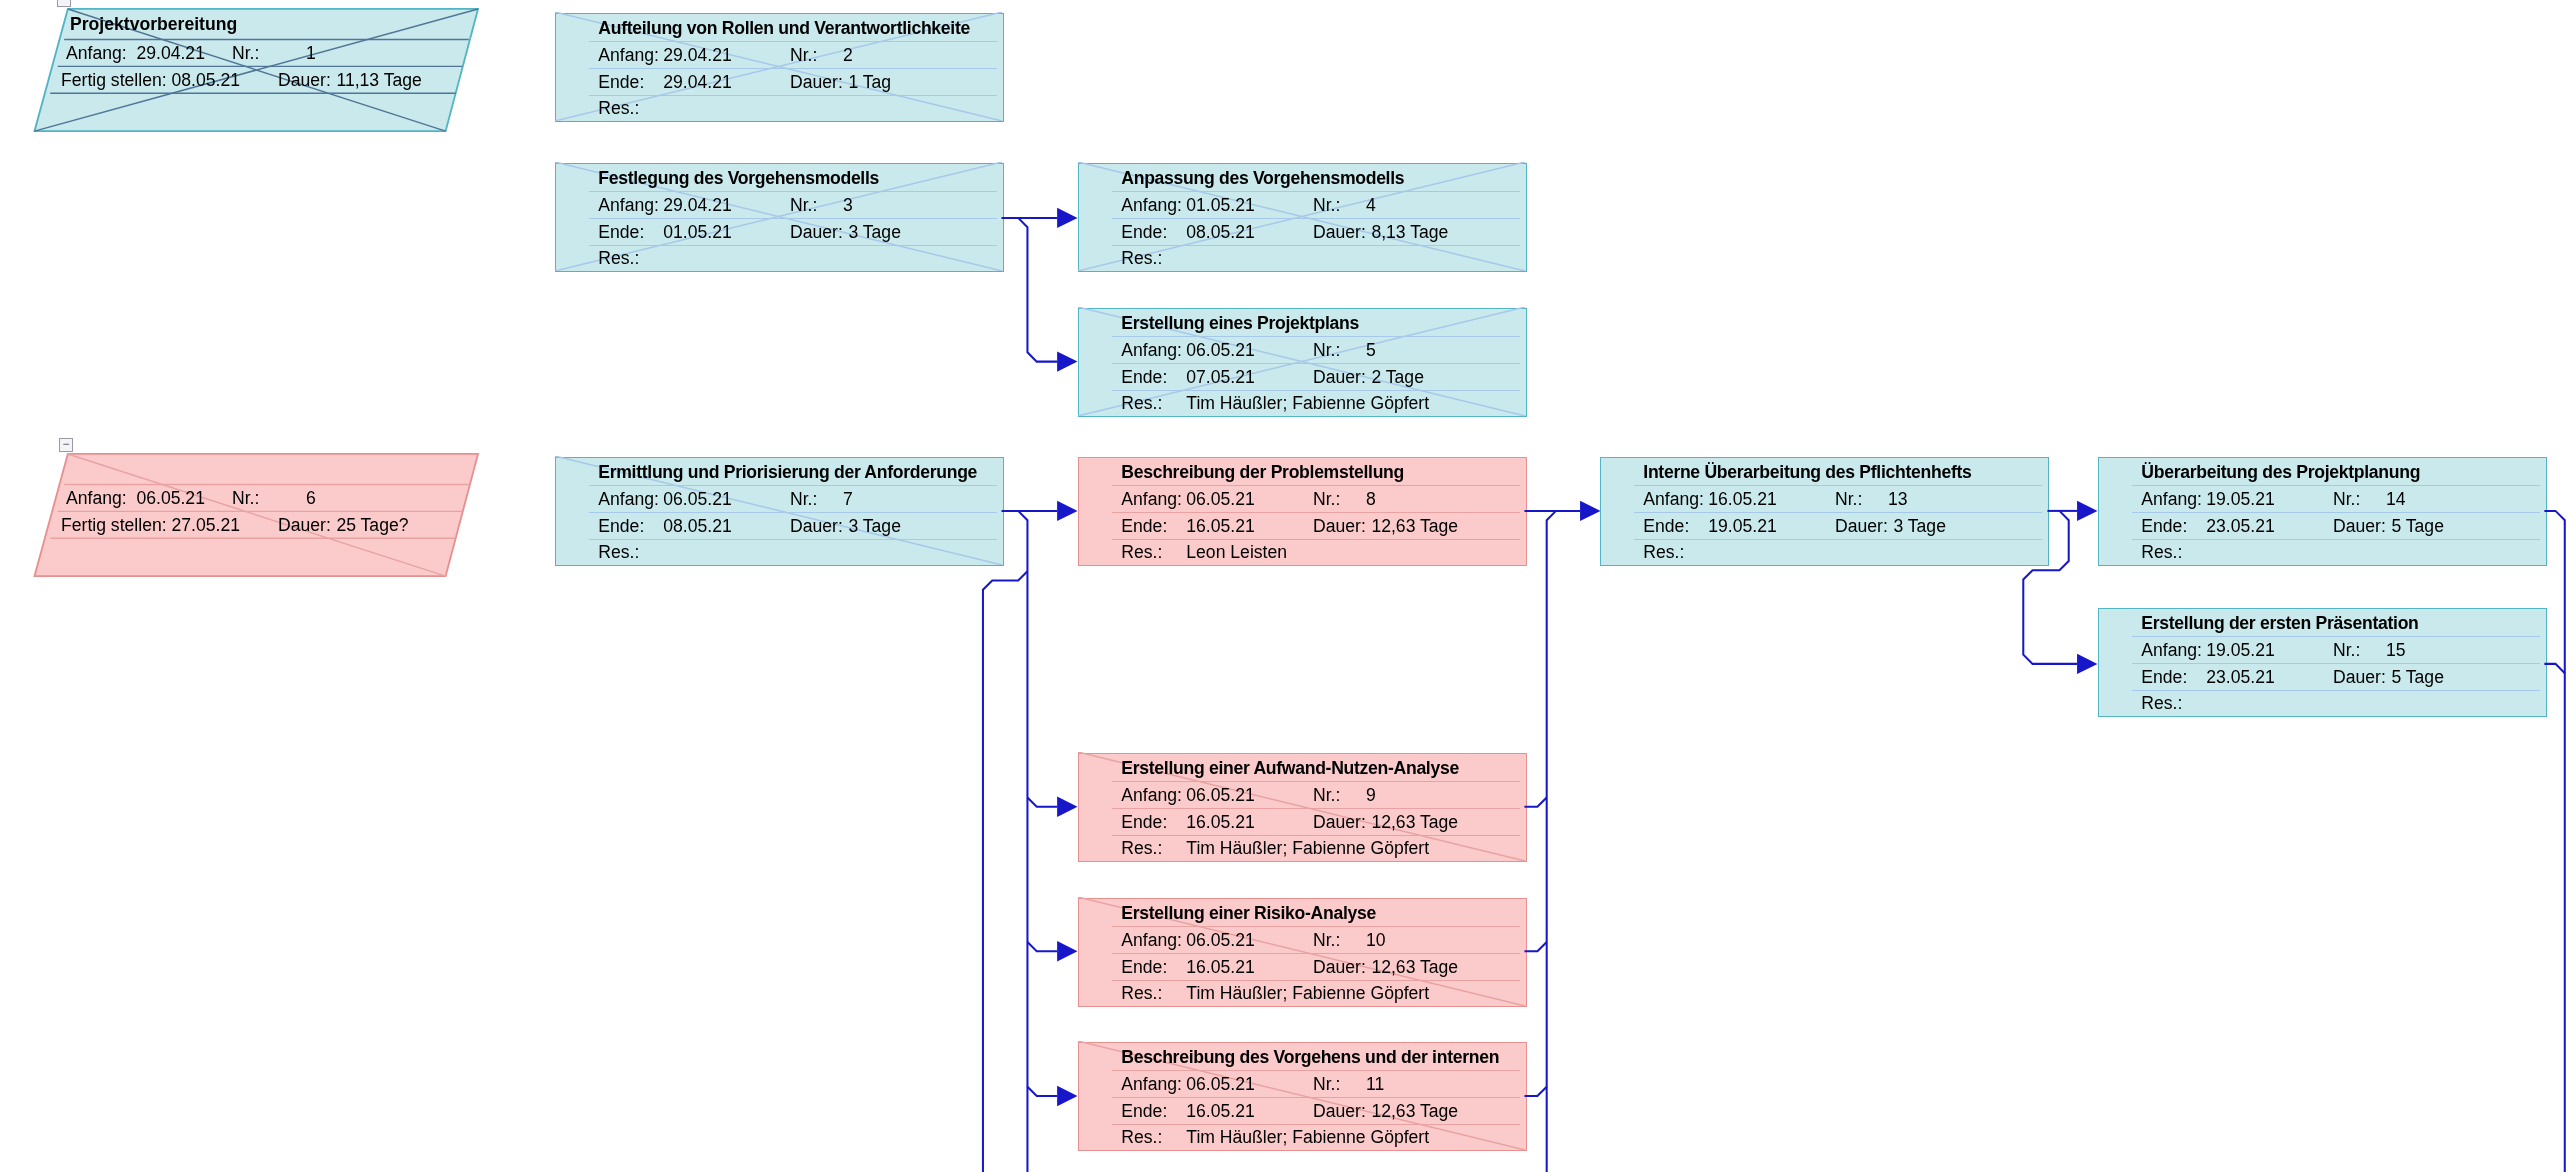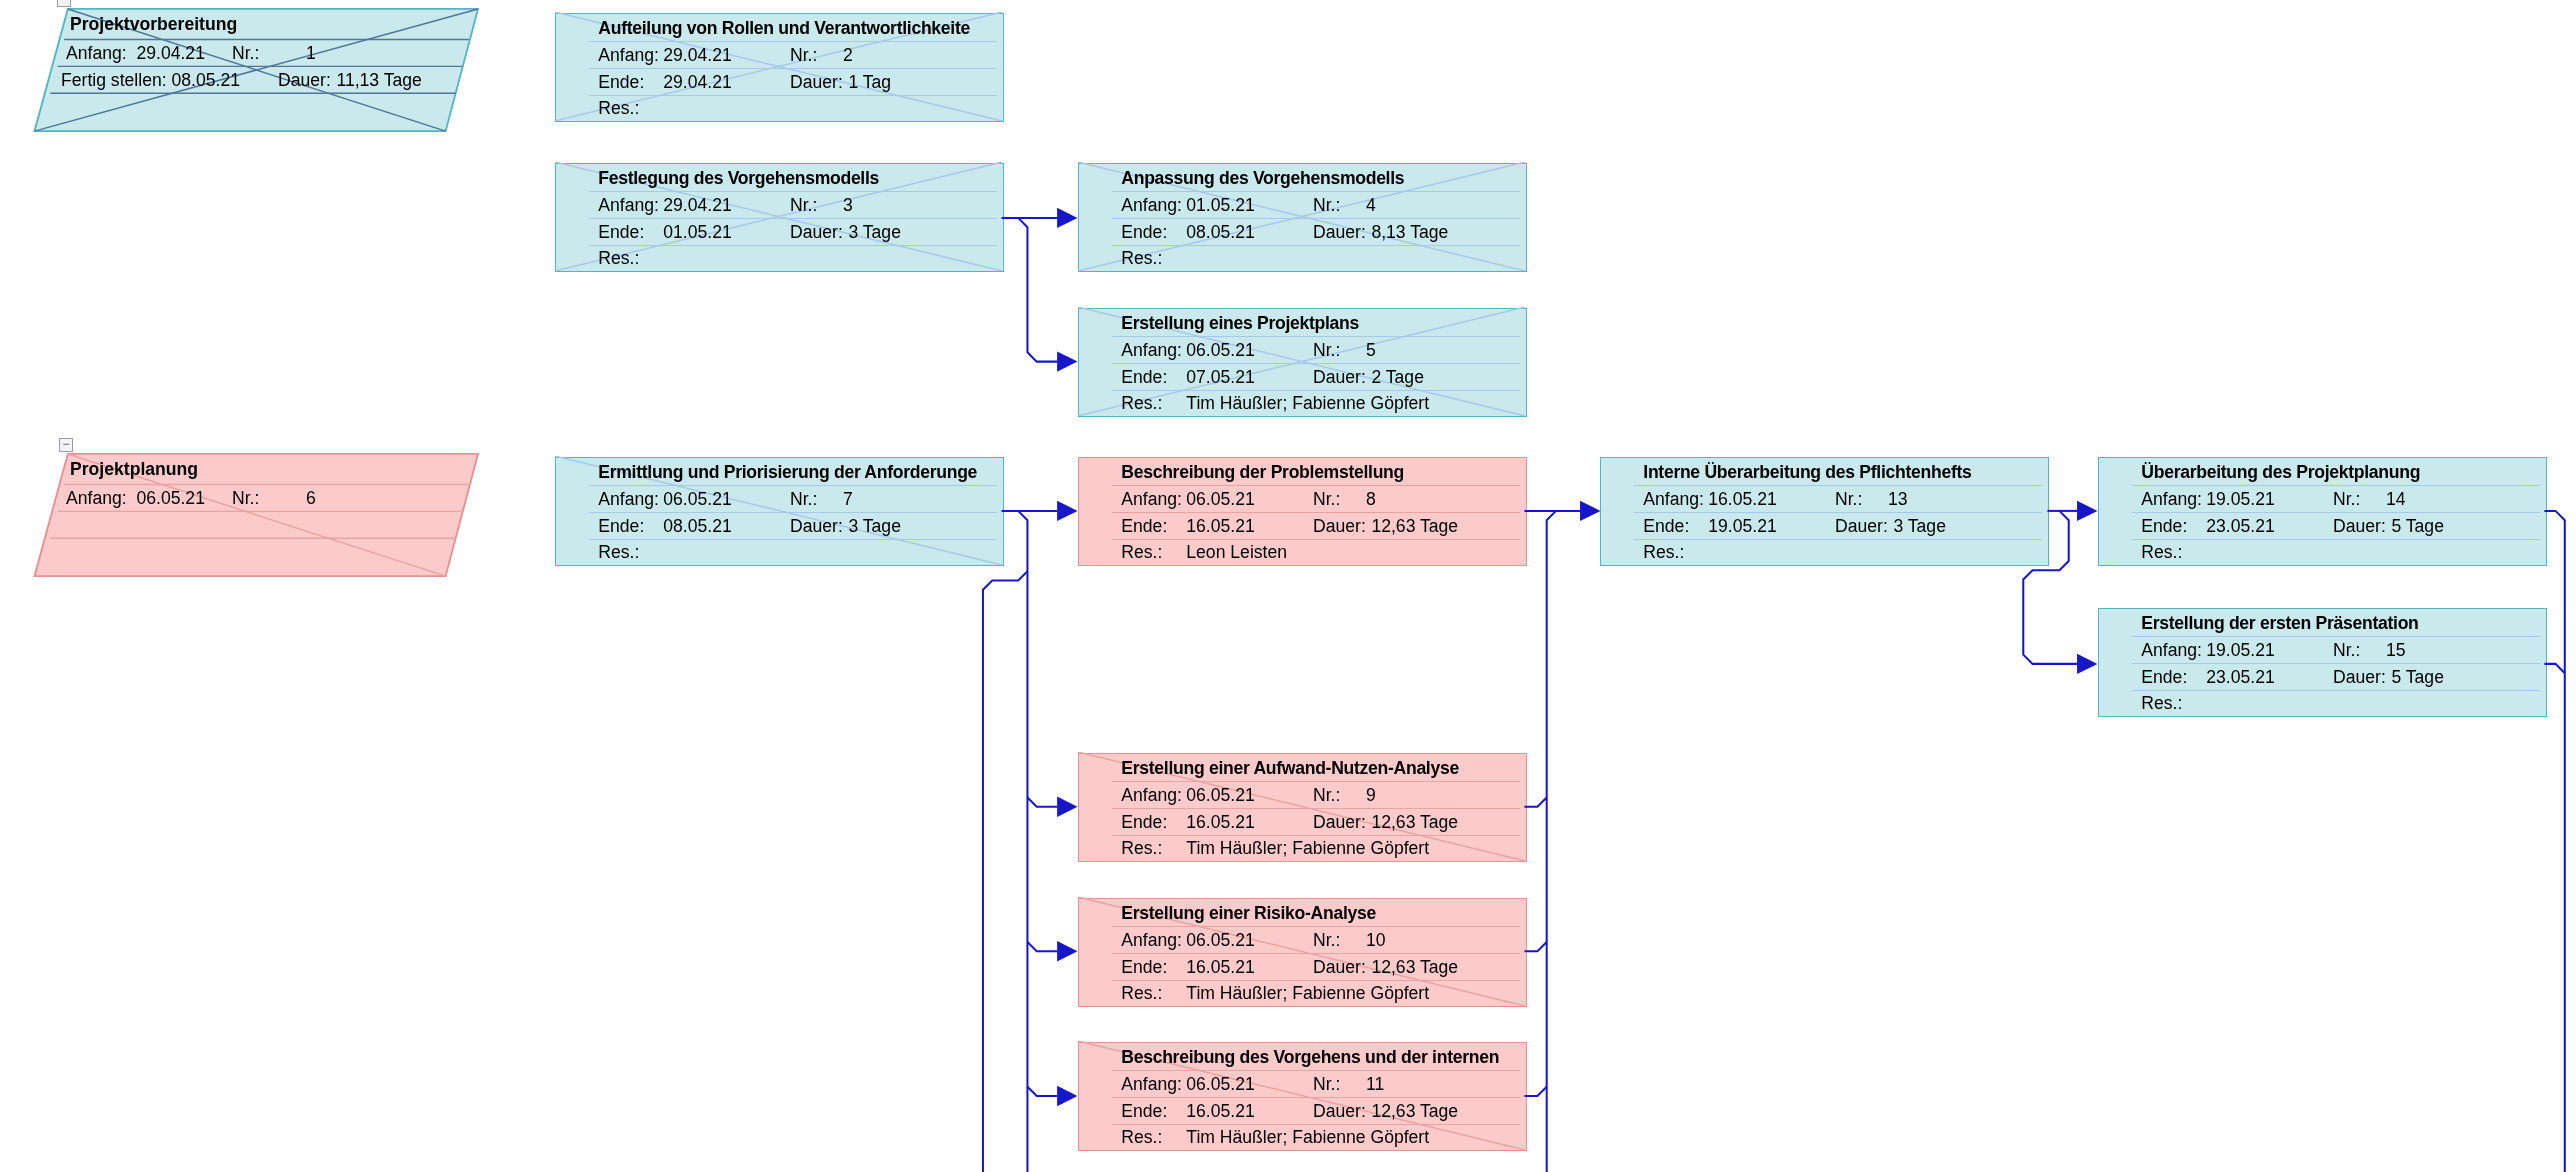--- a/index.html
+++ b/index.html
@@ -84,24 +84,27 @@
 
   <div class="node summary" style="left:13px;top:453px;">
     <svg width="468" height="125" viewBox="0 0 505 135">
       <polygon points="59,1 502,1 467,133 23,133" fill="var(--pink-fill)" stroke="var(--pink-border)" stroke-width="2"></polygon>
       <line x1="55" y1="34" x2="492" y2="34" stroke="var(--pink-line)" stroke-width="1.5"></line>
       <line x1="48" y1="63" x2="485" y2="63" stroke="var(--pink-line)" stroke-width="1.5"></line>
       <line x1="40" y1="92" x2="478" y2="92" stroke="var(--pink-line)" stroke-width="1.5"></line>
       <line x1="59" y1="1" x2="467" y2="133" stroke="var(--pink-line)" stroke-width="1.6"></line>
     </svg>
     <div class="ptxt">
-      <div class="prow p1">Projektplanung</div>
       <div class="prow p2">
         <span>Anfang:</span>&nbsp;&nbsp;<span>06.05.21</span>
         <span class="prcol"><span class="pnrl">Nr.:</span><span>6</span></span>
+      </div>
+      <div class="prow p3">
+        <span>Fertig stellen:</span> <span class="clipval">27.05.21</span>
+        <span class="pdur"><span>Dauer:</span><span class="durv">25 Tage?</span></span>
       </div>
     </div>
   </div>
 
   <div class="node rect teal" style="left:555px;top:13px;">
     <svg class="diag" width="449" height="109" viewBox="0 0 484 118">
       <line x1="0" y1="0" x2="484" y2="118" stroke="var(--teal-line)" stroke-width="1.6"></line>
       <line x1="484" y1="0" x2="0" y2="118" stroke="var(--teal-line)" stroke-width="1.6"></line>
     </svg>
     <div class="trow t1">Aufteilung von Rollen und Verantwortlichkeite</div>

